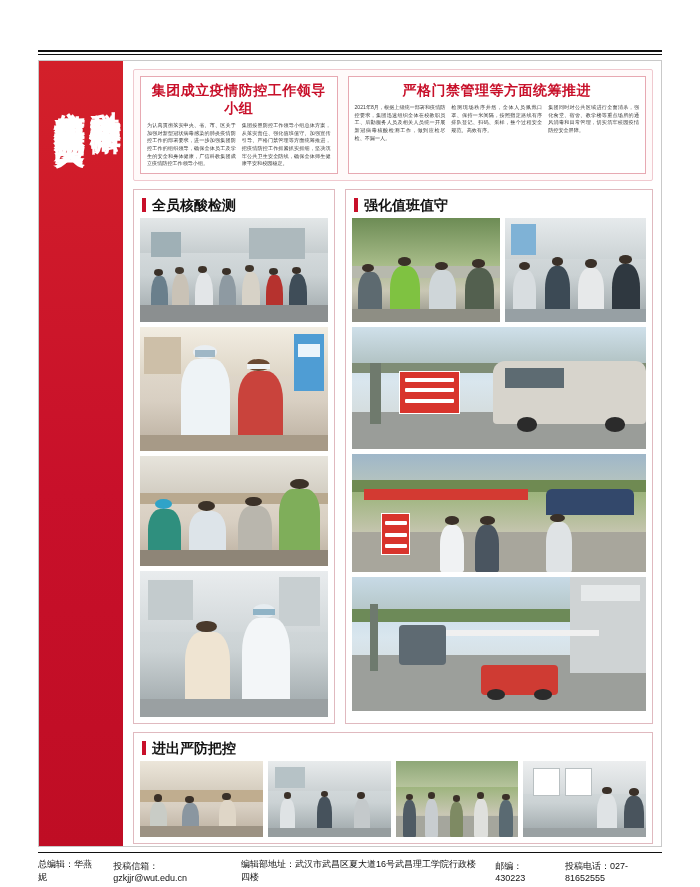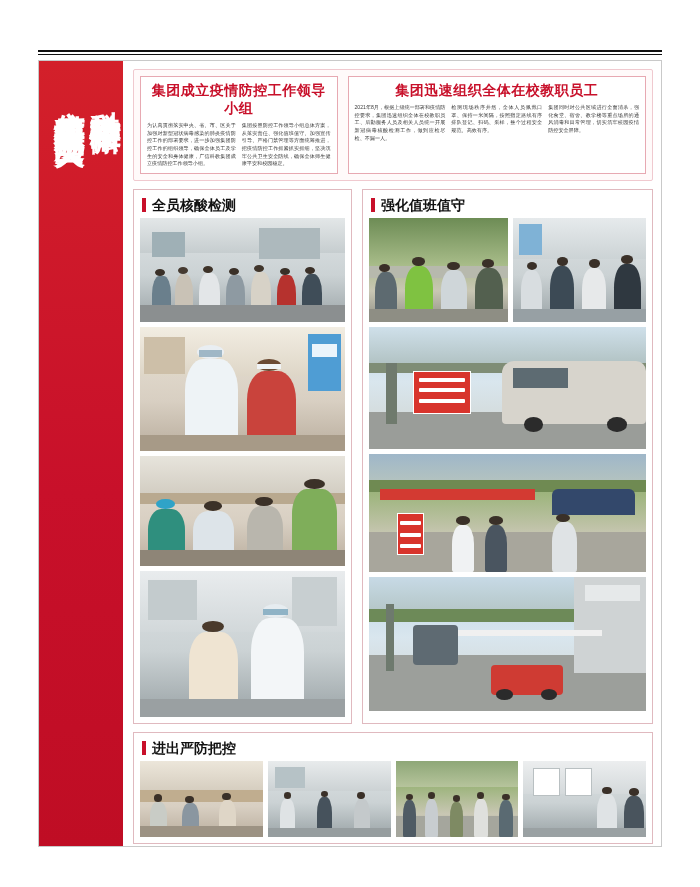--- a/index.html
+++ b/index.html
@@ -73,21 +73,21 @@
   }
   .tbox .cols{display:flex;gap:6px;}
   .tbox p{
     margin:0;font-size:5.1px;line-height:1.5;color:#3a3a3a;text-align:justify;
     flex:1;
   }
 
   
   .sections{display:flex;gap:10px;margin-top:8px;}
   .sec{border:1px solid #e0b9bf;padding:6px;box-sizing:border-box;position:relative;}
-  .sec-left{width:219px;}
+  .sec-left{width:202px;}
   .sec-right{flex:1;}
   .sec-title{
     display:inline-block;font-family:"DejaVu Serif","Liberation Serif",serif;
     font-weight:bold;font-size:14px;color:#111;margin:0 0 6px 2px;
     border-left:4px solid #c8102a;padding-left:6px;line-height:1;
   }
   .sec-bottom{margin-top:8px;border:1px solid #e0b9bf;padding:6px;box-sizing:border-box;}
 
   
   .ph{position:relative;overflow:hidden;background:#cfd6d9;}
@@ -136,21 +136,21 @@
 
       <div class="textrow">
         <div class="tbox">
           <h4>集团成立疫情防控工作领导小组</h4>
           <div class="cols">
             <p>为认真贯彻落实中央、省、市、区关于加强对新型冠状病毒感染的肺炎疫情防控工作的部署要求，进一步加强集团防控工作的组织领导，确保全体员工及学生的安全和身体健康，广信科教集团成立疫情防控工作领导小组。</p>
             <p>集团按照防控工作领导小组总体方案，从落实责任、强化值班值守、加强宣传引导、严格门禁管理等方面统筹推进，把疫情防控工作抓紧抓实抓细，坚决筑牢公共卫生安全防线，确保全体师生健康平安和校园稳定。</p>
           </div>
         </div>
         <div class="tbox wide">
-          <h4>集团迅速组织全体在校教职员工</h4>
+          <h4>严格门禁管理等方面统筹推进</h4>
           <div class="cols">
             <p>2021年8月，根据上级统一部署和疫情防控要求，集团迅速组织全体在校教职员工、后勤服务人员及相关人员统一开展新冠病毒核酸检测工作，做到应检尽检、不漏一人。</p>
             <p>检测现场秩序井然，全体人员佩戴口罩、保持一米间隔，按照指定路线有序排队登记、扫码、采样，整个过程安全规范、高效有序。</p>
             <p>集团同时对公共区域进行全面消杀，强化食堂、宿舍、教学楼等重点场所的通风消毒和日常管理，切实筑牢校园疫情防控安全屏障。</p>
           </div>
         </div>
       </div>
 
       <div class="sections">
 
@@ -356,14 +356,23 @@
             <div class="figure" style="left:82%;width:16%;height:54%;background:#49545d"></div>
             <div class="head" style="left:86%;bottom:54%;width:8%;height:10%;background:#3a3028"></div>
             <div class="band" style="left:0;bottom:0;right:0;height:12%;background:#9aa1a3"></div>
           </div>
         </div>
       </div>
 
     </div>
   </div>
 
+  <div class="footer">
+    <div class="inner">
+      <span>总编辑：华燕妮</span>
+      <span>投稿信箱：gzkjjr@wut.edu.cn</span>
+      <span>编辑部地址：武汉市武昌区夏大道16号武昌理工学院行政楼四楼</span>
+      <span>邮编：430223</span>
+      <span>投稿电话：027-81652555</span>
+    </div>
+  </div>
 
 </div>
 
 </body></html>

